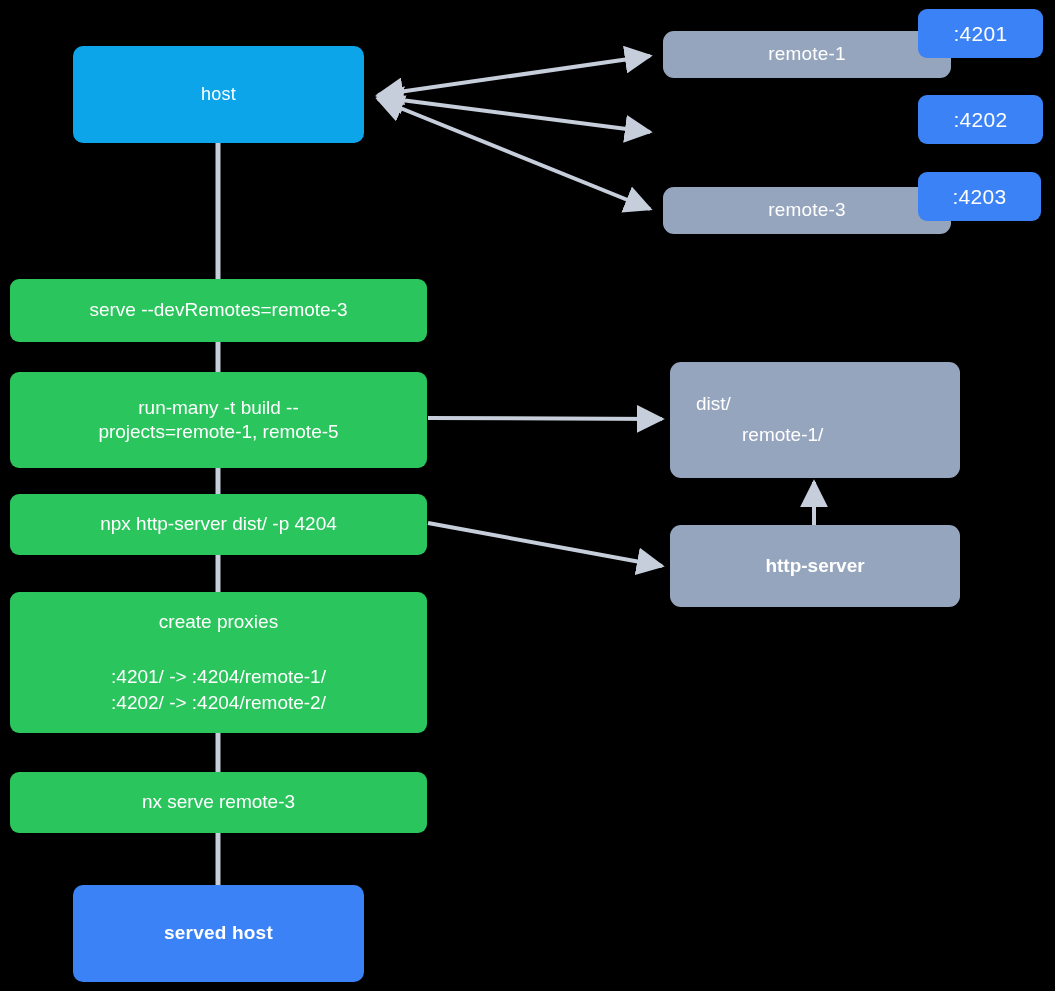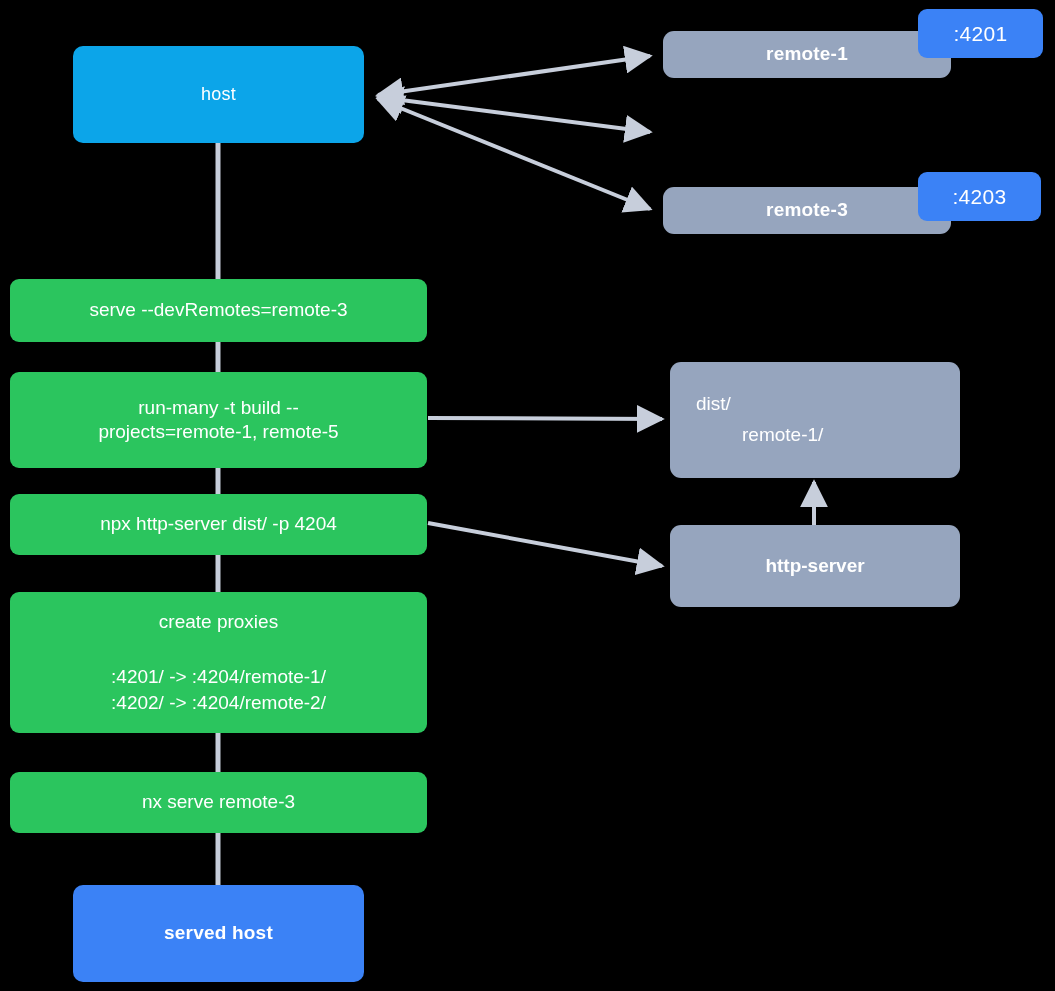--- a/index.html
+++ b/index.html
@@ -46,21 +46,21 @@
     letter-spacing: 0.2px;
   }
   .node-served {
     background: #3B82F6;
     font-weight: bold;
     font-size: 19px;
     letter-spacing: 0.2px;
   }
   .node-remote {
     background: #96A5BE;
-    font-weight: bold;
+    font-weight: normal;
     font-size: 19px;
     letter-spacing: 0.2px;
     border-radius: 11px;
   }
   .node-gray {
     background: #96A5BE;
     font-weight: bold;
     font-size: 19px;
     border-radius: 11px;
   }
@@ -156,20 +156,23 @@
     <span>host</span>
   </div>
 
   <div class="node node-remote" style="left:663px; top:31px; width:288px; height:47px;">
     <span>remote-1</span>
   </div>
   <div class="port-badge" style="left:918px; top:9px; width:125px; height:49px;">
     <span>:4201</span>
   </div>
 
+  <div class="port-badge" style="left:918px; top:95px; width:125px; height:49px;">
+    <span>:4202</span>
+  </div>
 
   <div class="node node-remote" style="left:663px; top:187px; width:288px; height:47px;">
     <span>remote-3</span>
   </div>
   <div class="port-badge" style="left:918px; top:172px; width:123px; height:49px;">
     <span>:4203</span>
   </div>
 
   <div class="node node-cmd" style="left:10px; top:279px; width:417px; height:63px;">
     <span>serve --devRemotes=remote-3</span>

